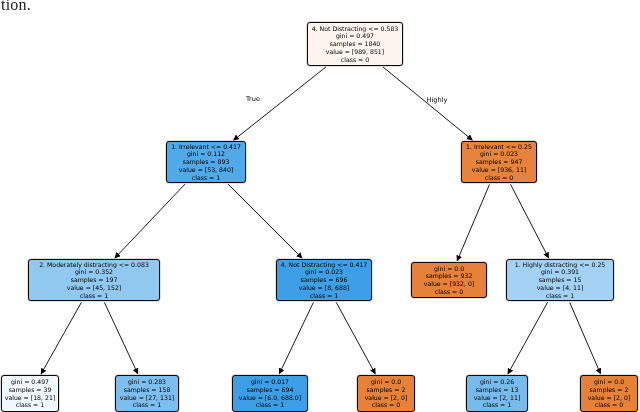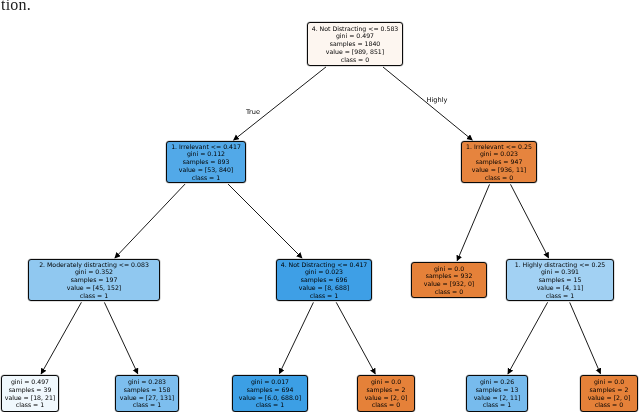--- a/index.html
+++ b/index.html
@@ -166,15 +166,15 @@
         <div class="node-line">class = 1</div>
       </div>
       <div class="tree-node" style="left: 580px; top: 375px; width: 58px; height: 37px; background: rgb(229, 129, 57);">
         <div class="node-line">gini = 0.0</div>
         <div class="node-line">samples = 2</div>
         <div class="node-line">value = [2, 0]</div>
         <div class="node-line">class = 0</div>
       </div>
     </div>
 
-  <div class="edge-label" id="edge-label-true" style="left: 253px; top: 112px;">True</div>
+  <div class="edge-label" id="edge-label-true" style="left: 253px; top: 99px;">True</div>
   <div class="edge-label" id="edge-label-false" style="left: 437px; top: 100px;">Highly</div>
 </div>
 
 </body></html>

